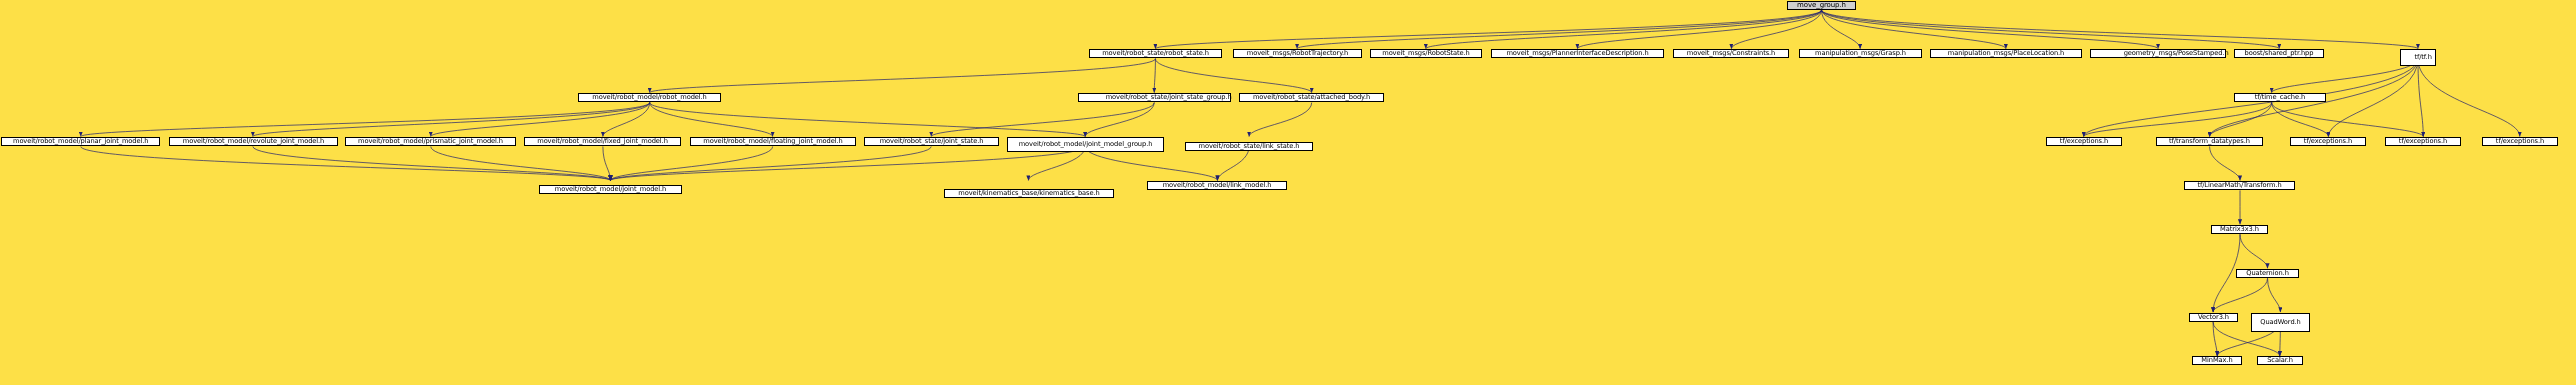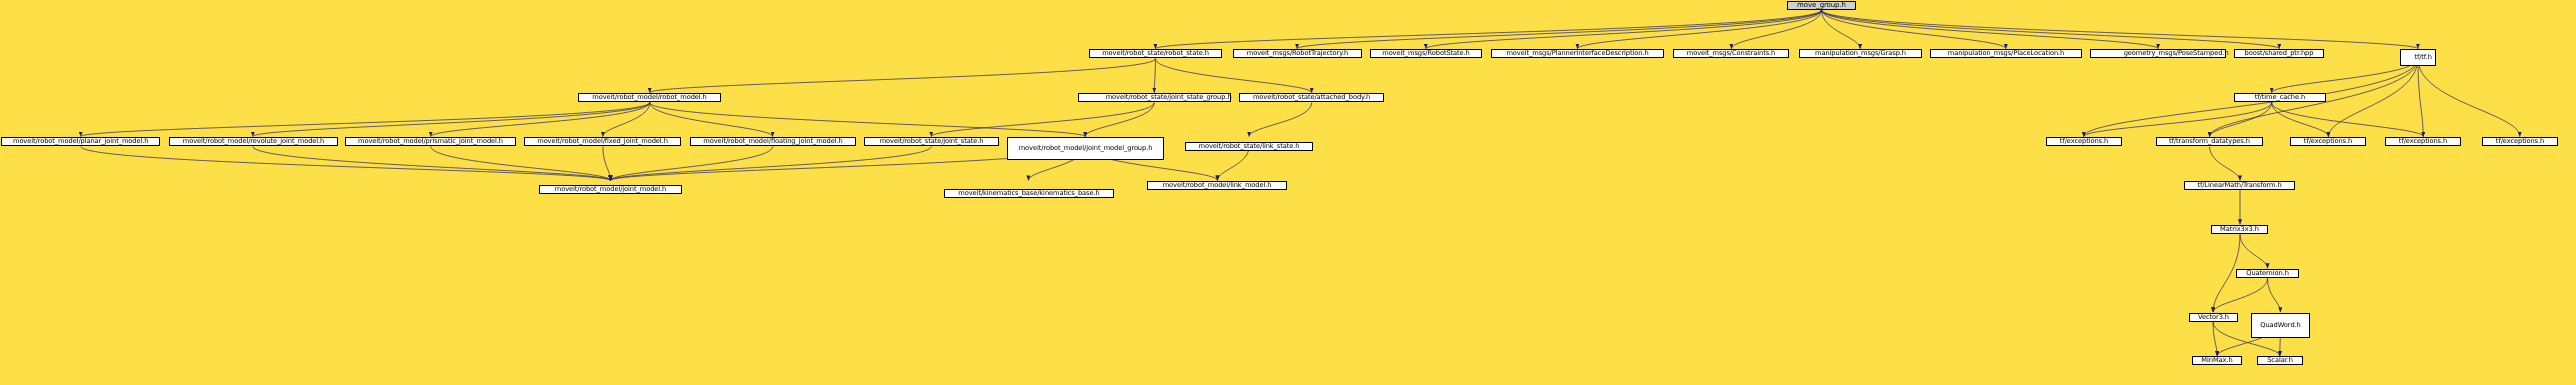--- a/index.html
+++ b/index.html
@@ -129,32 +129,32 @@
       <div class="graph-node" style="left: 578px; top: 93px; width: 143px; height: 9.4px;">moveit/robot_model/robot_model.h</div>
       <div class="graph-node" style="left: 1078px; top: 93px; width: 153px; height: 9.4px; padding-left: 30px;">moveit/robot_state/joint_state_group.h</div>
       <div class="graph-node" style="left: 1239px; top: 93px; width: 145px; height: 9.4px;">moveit/robot_state/attached_body.h</div>
       <div class="graph-node" style="left: 2234px; top: 93px; width: 92px; height: 9.4px;">tf/time_cache.h</div>
       <div class="graph-node" style="left: 1.2px; top: 137px; width: 159px; height: 9.4px;">moveit/robot_model/planar_joint_model.h</div>
       <div class="graph-node" style="left: 169px; top: 137px; width: 169px; height: 9.4px;">moveit/robot_model/revolute_joint_model.h</div>
       <div class="graph-node" style="left: 345px; top: 137px; width: 171px; height: 9.4px;">moveit/robot_model/prismatic_joint_model.h</div>
       <div class="graph-node" style="left: 524px; top: 137px; width: 157px; height: 9.4px;">moveit/robot_model/fixed_joint_model.h</div>
       <div class="graph-node" style="left: 690px; top: 137px; width: 166px; height: 9.4px;">moveit/robot_model/floating_joint_model.h</div>
       <div class="graph-node" style="left: 864px; top: 137px; width: 135px; height: 9.4px;">moveit/robot_state/joint_state.h</div>
-      <div class="graph-node" style="left: 1007px; top: 137px; width: 157px; height: 23px;">moveit/robot_model/joint_model_group.h</div>
+      <div class="graph-node" style="left: 1007px; top: 137px; width: 157px; height: 15px;">moveit/robot_model/joint_model_group.h</div>
       <div class="graph-node" style="left: 1185px; top: 142px; width: 128px; height: 9.4px;">moveit/robot_state/link_state.h</div>
       <div class="graph-node" style="left: 2046px; top: 137px; width: 76px; height: 9.4px;">tf/exceptions.h</div>
       <div class="graph-node" style="left: 2156px; top: 137px; width: 107px; height: 9.4px;">tf/transform_datatypes.h</div>
       <div class="graph-node" style="left: 2290px; top: 137px; width: 76px; height: 9.4px;">tf/exceptions.h</div>
       <div class="graph-node" style="left: 2385px; top: 137px; width: 76px; height: 9.4px;">tf/exceptions.h</div>
       <div class="graph-node" style="left: 2482px; top: 137px; width: 76px; height: 9.4px;">tf/exceptions.h</div>
       <div class="graph-node" style="left: 539px; top: 185px; width: 143px; height: 9.4px;">moveit/robot_model/joint_model.h</div>
       <div class="graph-node" style="left: 944px; top: 181px; width: 170px; height: 9.4px; margin-top: 8px;">moveit/kinematics_base/kinematics_base.h</div>
       <div class="graph-node" style="left: 1147px; top: 181px; width: 140px; height: 9.4px;">moveit/robot_model/link_model.h</div>
       <div class="graph-node" style="left: 2184px; top: 181px; width: 111px; height: 9.4px;">tf/LinearMath/Transform.h</div>
       <div class="graph-node" style="left: 2211px; top: 225px; width: 57px; height: 9.4px;">Matrix3x3.h</div>
       <div class="graph-node" style="left: 2236px; top: 269px; width: 63px; height: 9.4px;">Quaternion.h</div>
       <div class="graph-node" style="left: 2189px; top: 313px; width: 49px; height: 9.4px;">Vector3.h</div>
-      <div class="graph-node" style="left: 2251px; top: 313px; width: 59px; height: 25px;">QuadWord.h</div>
+      <div class="graph-node" style="left: 2251px; top: 313px; width: 59px; height: 19px;">QuadWord.h</div>
       <div class="graph-node" style="left: 2192px; top: 356px; width: 50px; height: 9.4px;">MinMax.h</div>
       <div class="graph-node" style="left: 2257px; top: 356px; width: 46px; height: 9.4px;">Scalar.h</div>
     </div>
 </div>
 
 
 </body></html>

